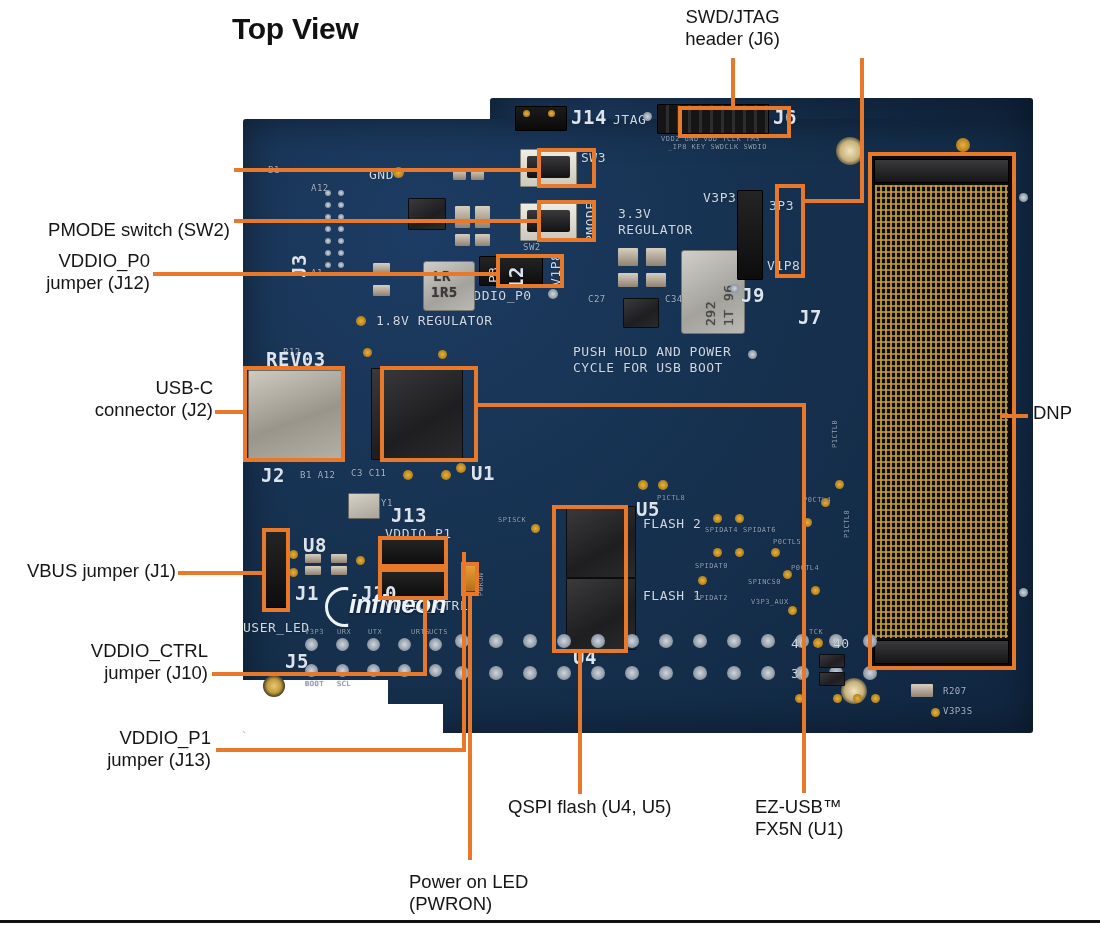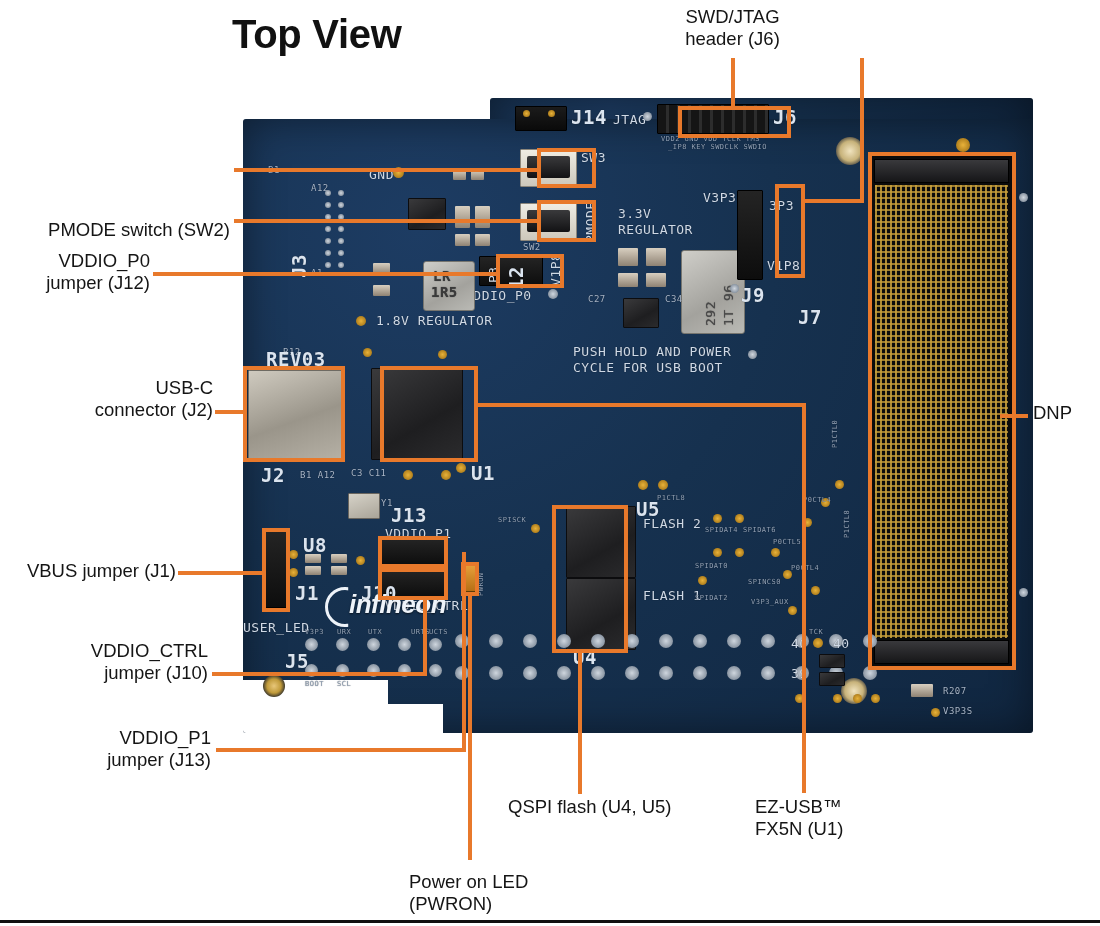--- a/index.html
+++ b/index.html
@@ -17,21 +17,21 @@
     height: 926px;
     background: #ffffff;
     overflow: hidden;
   }
 
   
   #page-title {
     position: absolute;
     left: 232px;
     top: 12px;
-    font-size: 40px;
+    font-size: 30px;
     font-weight: bold;
     letter-spacing: -0.3px;
     color: #111111;
     white-space: nowrap;
   }
 
   
   .callout-label {
     position: absolute;
     font-size: 18.5px;

